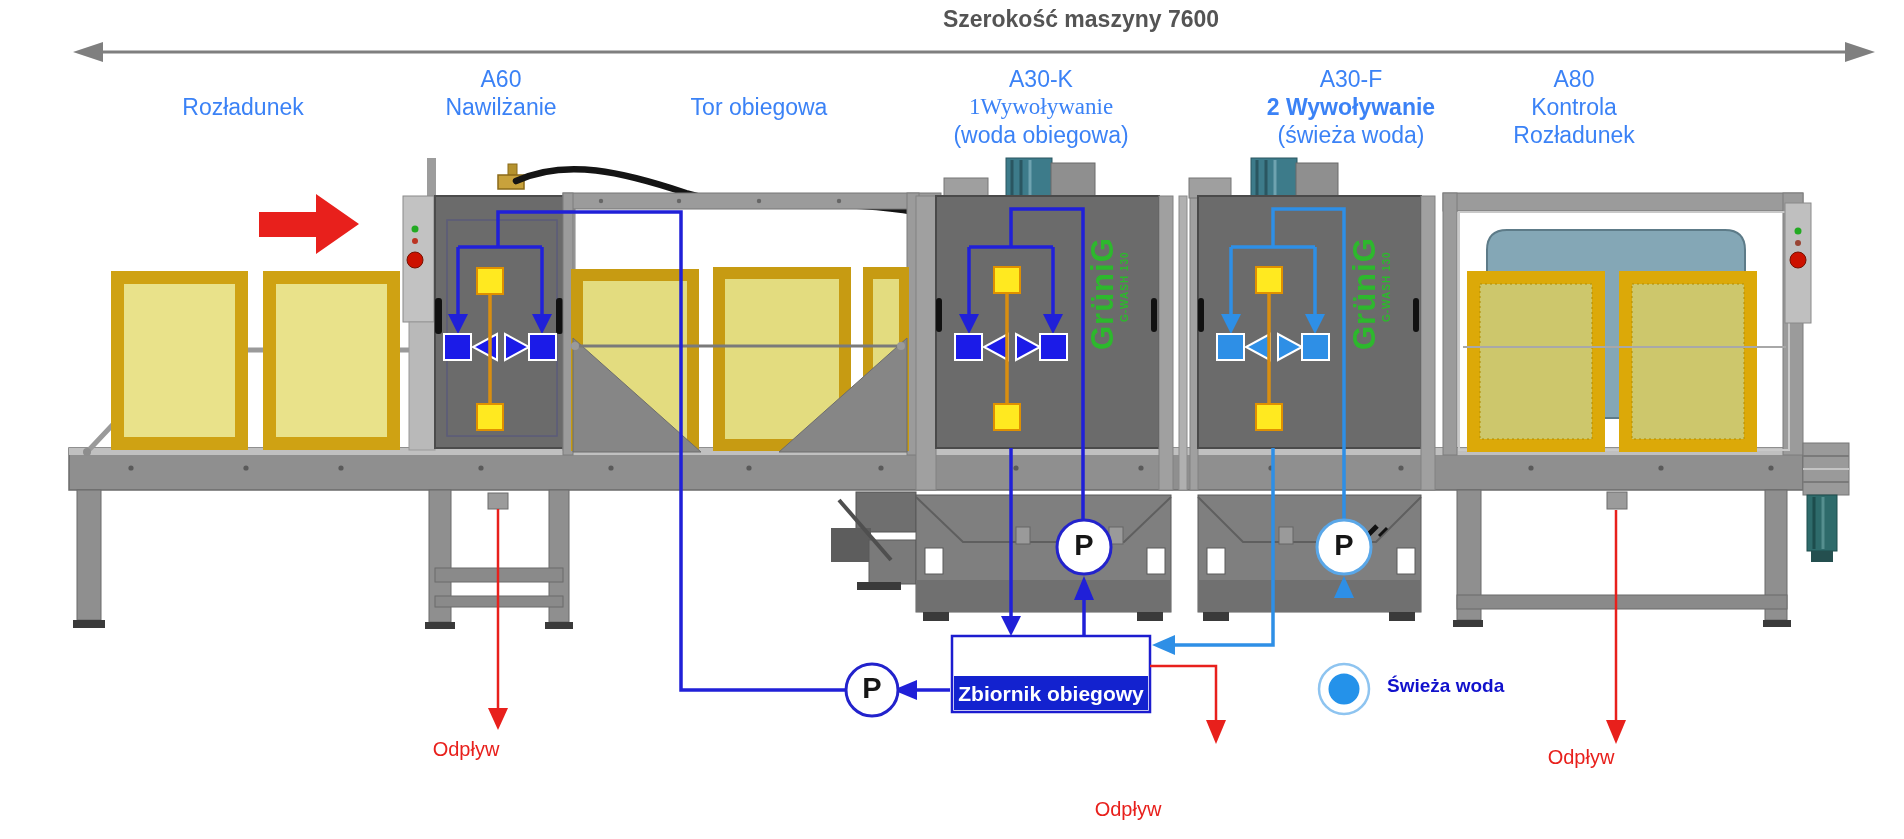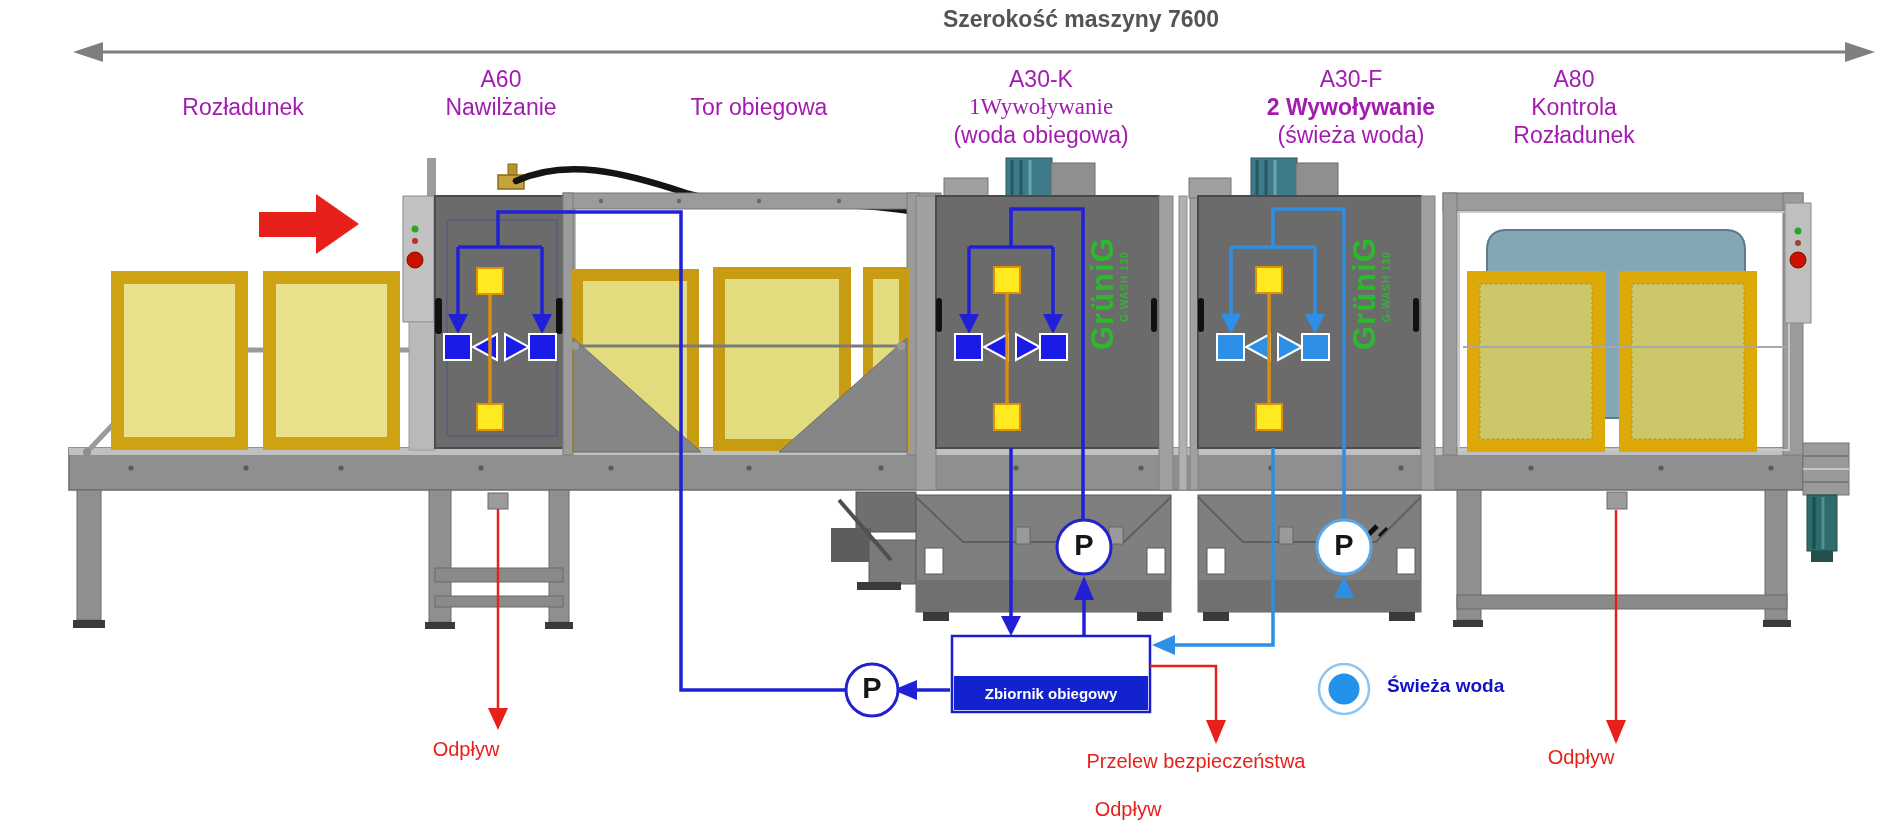--- a/index.html
+++ b/index.html
@@ -4,25 +4,25 @@
 <style>
   html,body{margin:0;padding:0;background:#ffffff;}
   #stage{
     position:relative;width:1904px;height:839px;background:#ffffff;overflow:hidden;
     font-family:"Liberation Sans", sans-serif;
     margin-left:11px;
   }
   #stage svg{position:absolute;left:0;top:0;}
   .lbl{
     position:absolute;transform:translateX(-50%);white-space:nowrap;
-    color:#a21caf;font-size:23px;line-height:26px;text-align:center;
+    color:#3b82f6;font-size:23px;line-height:26px;text-align:center;
   }
   .lbl.bold{font-weight:bold;color:#545454;}
   .lbl.red{color:#e8201c;font-size:20px;}
-  .lbl.white{color:#ffffff;font-weight:bold;font-size:15px;}
+  .lbl.white{color:#ffffff;font-weight:bold;font-size:21px;}
   .lbl.blueb{color:#1111cc;font-weight:bold;font-size:19px;transform:none;}
   .plabel{
     position:absolute;transform:translate(-50%,-54%);color:#161616;
     font-weight:bold;font-size:29px;
   }
   .vlogo{
     position:absolute;writing-mode:vertical-rl;transform:rotate(180deg);
     color:#2db82d;font-weight:bold;font-size:31px;letter-spacing:1px;height:150px;
   }
   .vmodel{
@@ -357,19 +357,18 @@
 <div class="vlogo" style="left:1336px;top:200px;">GrüniG</div>
 <div class="vmodel" style="left:1370px;top:212px;">G-WASH 130</div>
 
 <div class="plabel" style="left:861px;top:690px;">P</div>
 <div class="plabel" style="left:1073px;top:547px;">P</div>
 <div class="plabel" style="left:1333px;top:547px;">P</div>
 
 <div class="lbl white" style="left:1040px;top:681px;">Zbiornik obiegowy</div>
 
 <div class="lbl red" style="left:455px;top:736px;">Odpływ</div>
-<div class="lbl red" style="left:1185px;top:748px;">Przelew bezpieczeństwa</div>
 <div class="lbl red" style="left:1117px;top:796px;">Odpływ</div>
 <div class="lbl red" style="left:1570px;top:744px;">Odpływ</div>
 
 <div class="lbl blueb" style="left:1376px;top:673px;">Świeża woda</div>
 
 </div>
 
 </body></html>

